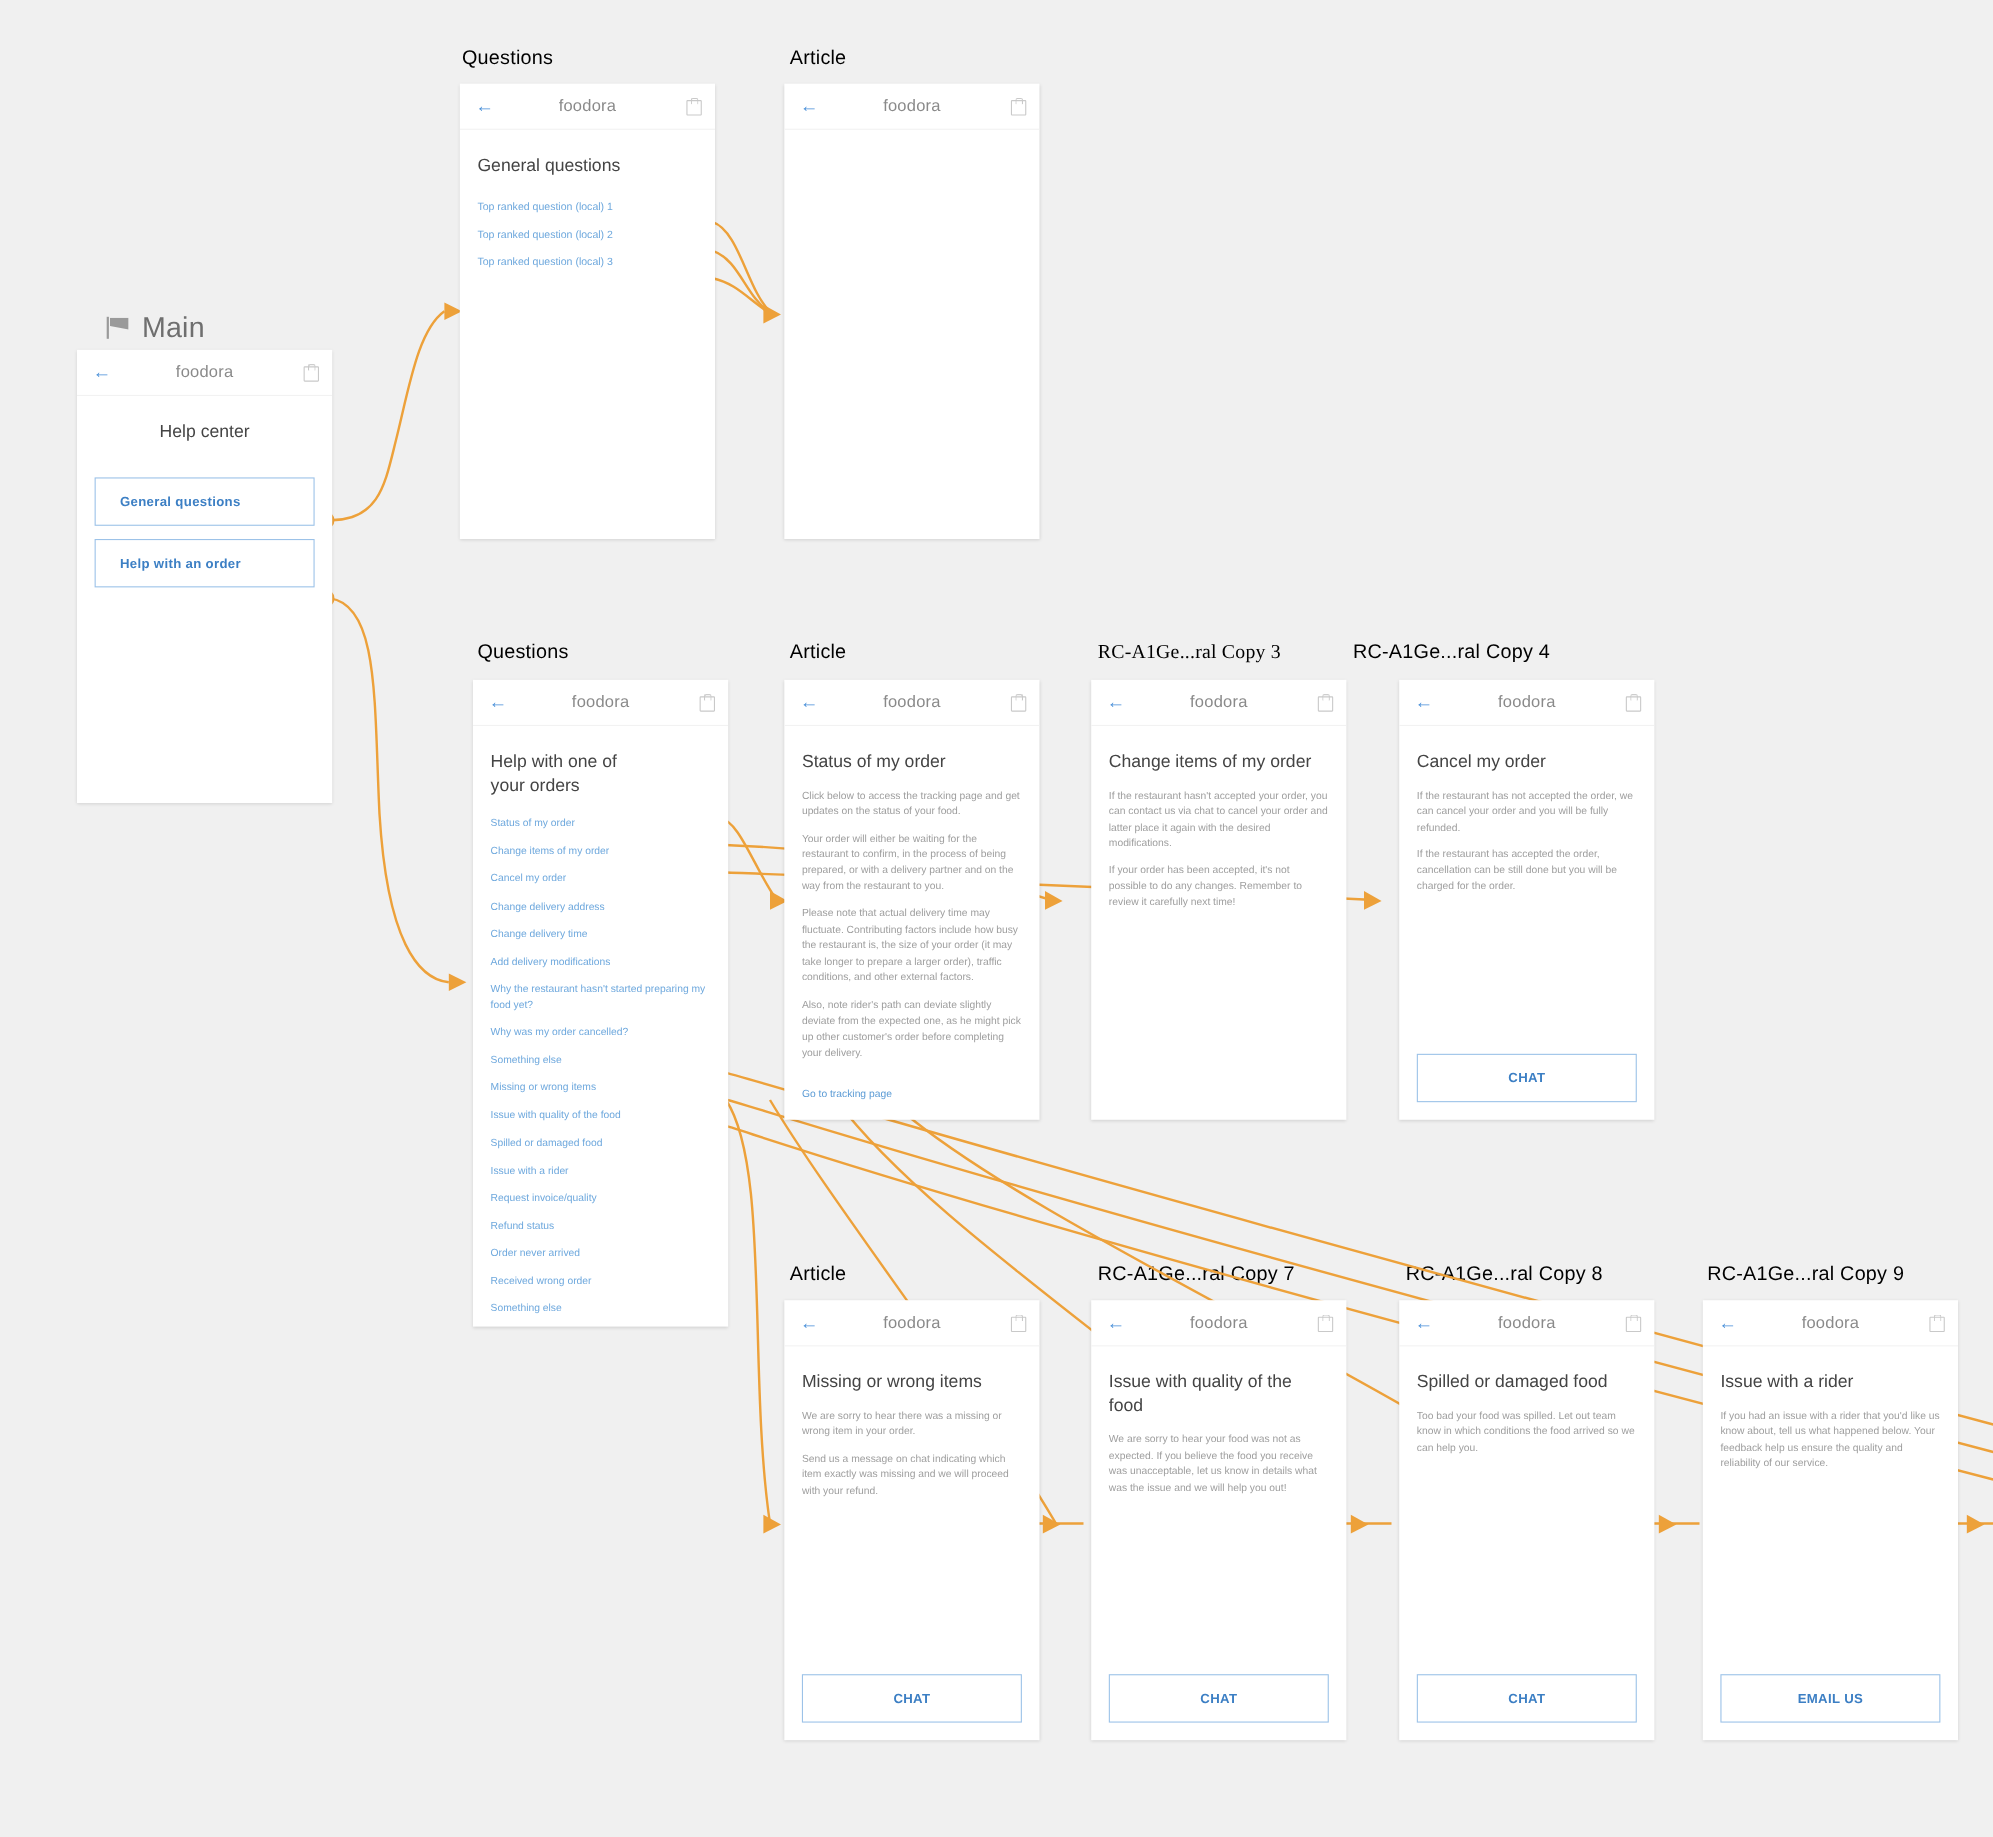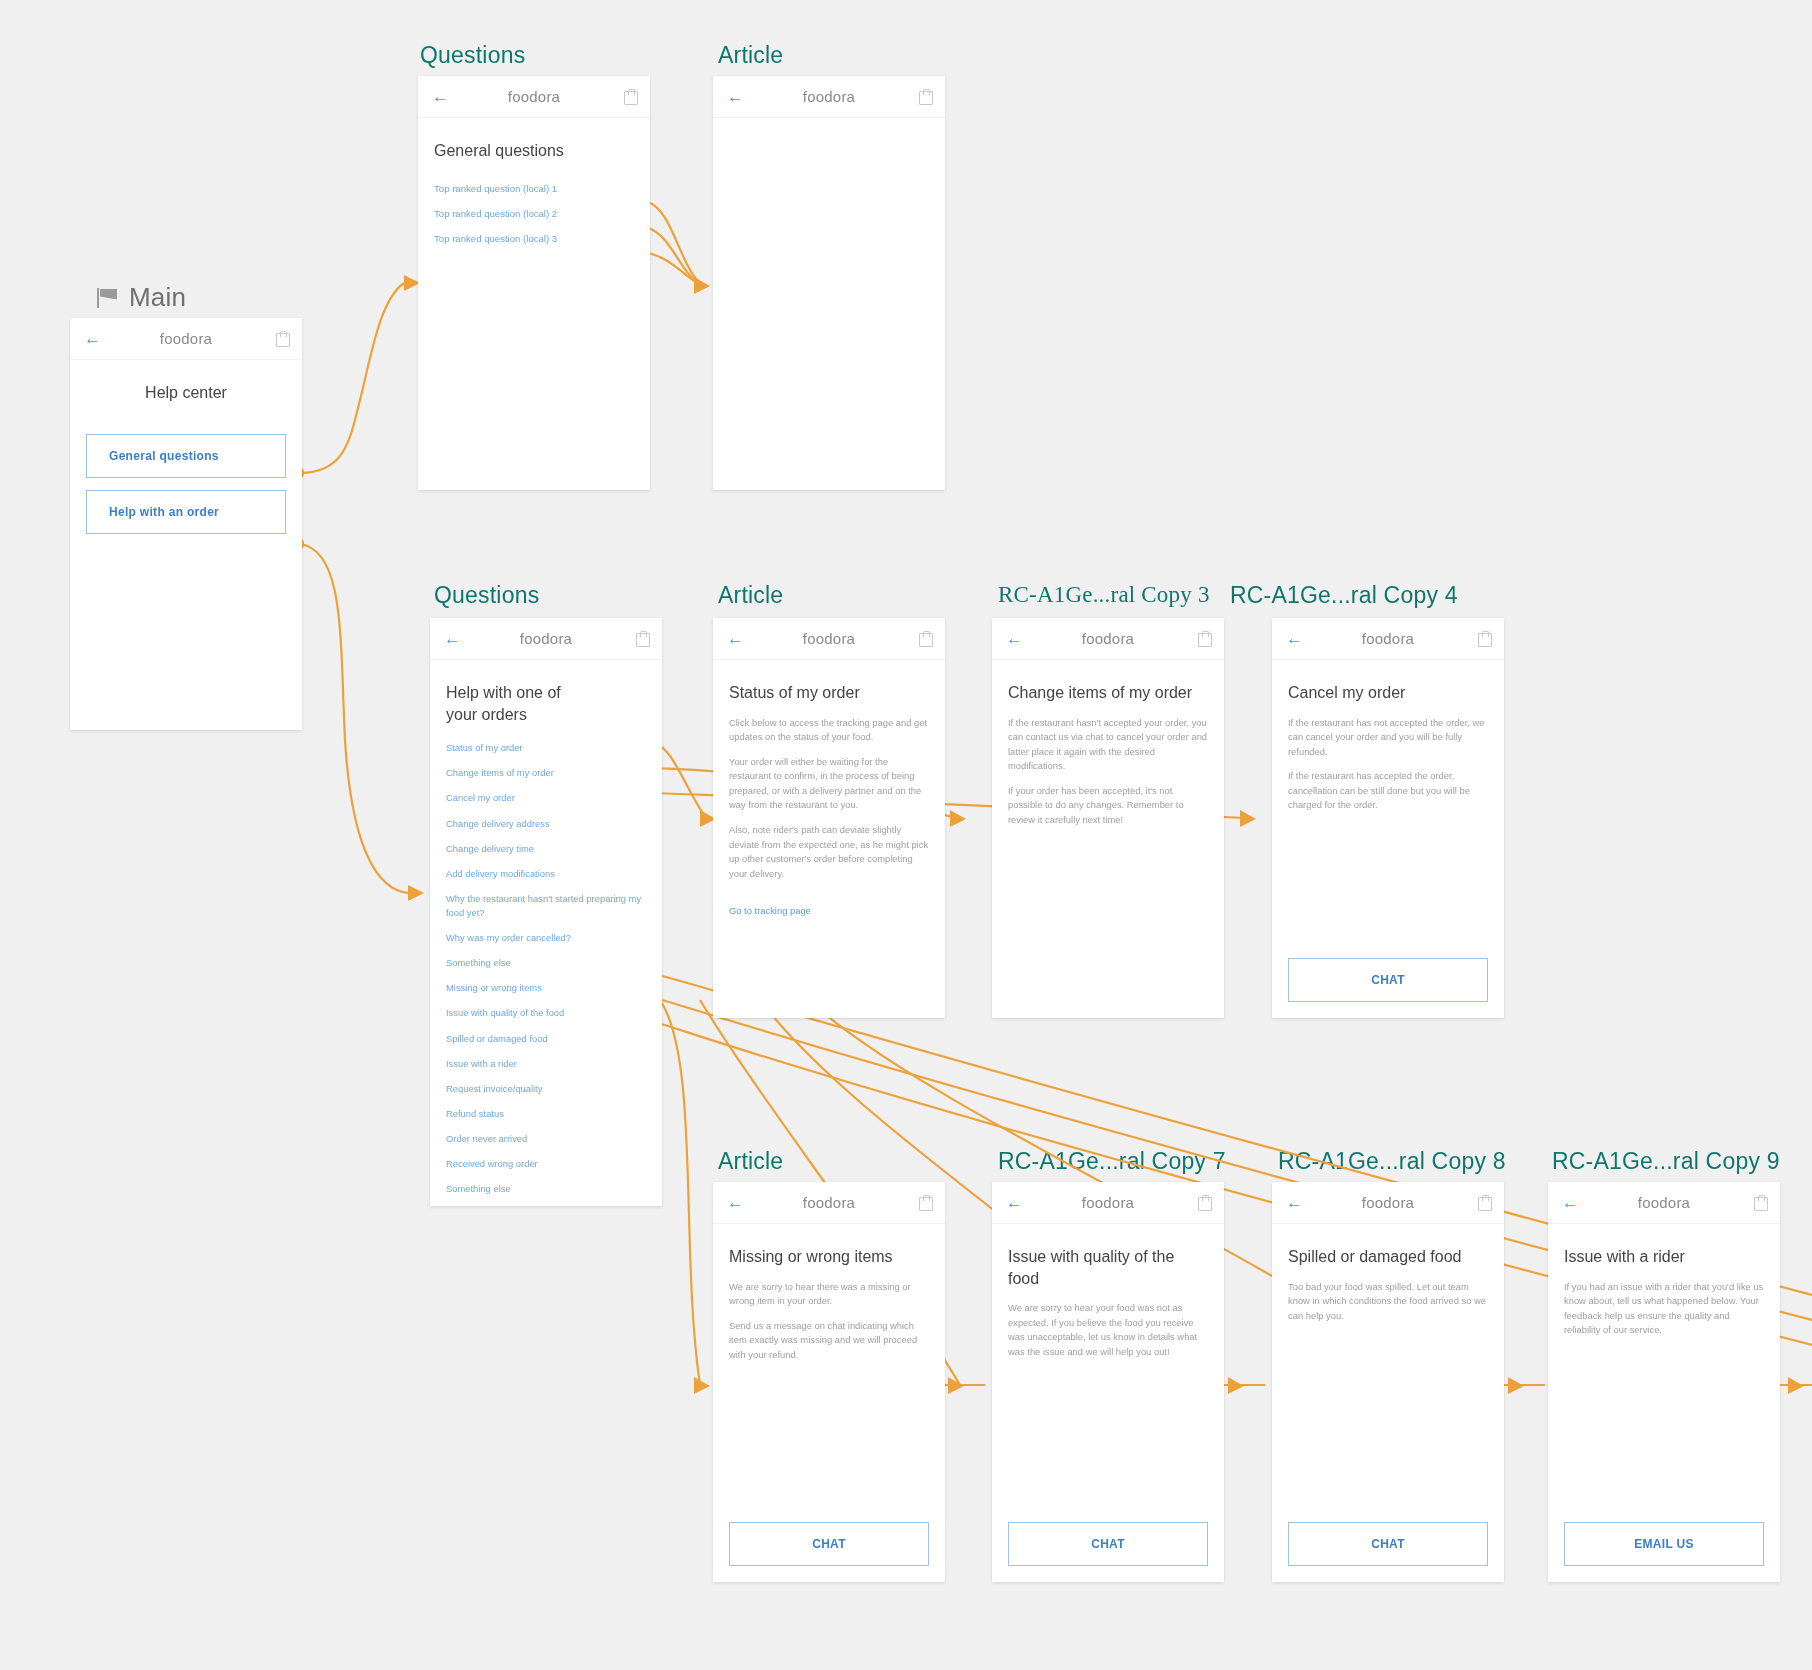--- a/index.html
+++ b/index.html
@@ -9,22 +9,22 @@
     font-family: "Liberation Sans", sans-serif;
     overflow: hidden;
   }
   #canvas { position: relative; width: 1812px; height: 1670px; }
 
   svg.wires { position: absolute; inset: 0; width: 1812px; height: 1670px; pointer-events: none; z-index: 5; }
 
   
   .frame-label {
     position: absolute;
-    font-size: 23px;
-    color: #0f766e;
+    font-size: 18px;
+    color: #000000;
     font-weight: 400;
     letter-spacing: .2px;
     white-space: nowrap;
   }
   .main-label { display: flex; align-items: center; gap: 10px; font-size: 26px; color: #6f6f6f; }
   .flag-ico { width: 22px; height: 20px; display:inline-block; position: relative; }
   .flag-ico:before { content:""; position:absolute; left:0; top:0; width:2px; height:20px; background:#9a9a9a; }
   .flag-ico:after { content:""; position:absolute; left:3px; top:1px; width:17px; height:11px;
      background:#9a9a9a; clip-path: polygon(0 0, 100% 0, 100% 100%, 0 72%); }
 
@@ -220,20 +220,21 @@
   <div class="phone" style="left:713px; top:618px; width:232px; height:400px;">
     <div class="nav">
       <span class="nav-back">←</span>
       <span class="nav-title">foodora</span>
       <span class="nav-bag"></span>
     </div>
     <div class="body">
       <div class="h1" style="margin-bottom:12px;">Status of my order</div>
       <div class="para">Click below to access the tracking page and get updates on the status of your food.</div>
       <div class="para">Your order will either be waiting for the restaurant to confirm, in the process of being prepared, or with a delivery partner and on the way from the restaurant to you.</div>
+      <div class="para">Please note that actual delivery time may fluctuate. Contributing factors include how busy the restaurant is, the size of your order (it may take longer to prepare a larger order), traffic conditions, and other external factors.</div>
       <div class="para">Also, note rider's path can deviate slightly deviate from the expected one, as he might pick up other customer's order before completing your delivery.</div>
       <div class="para-link">Go to tracking page</div>
       <div class="spacer"></div>
     </div>
   </div>
 
   <div class="frame-label" style="left:998px; top:582px;font-family:Liberation Serif, serif;">RC-A1Ge...ral Copy 3</div>
   <div class="phone" style="left:992px; top:618px; width:232px; height:400px;">
     <div class="nav">
       <span class="nav-back">←</span>

